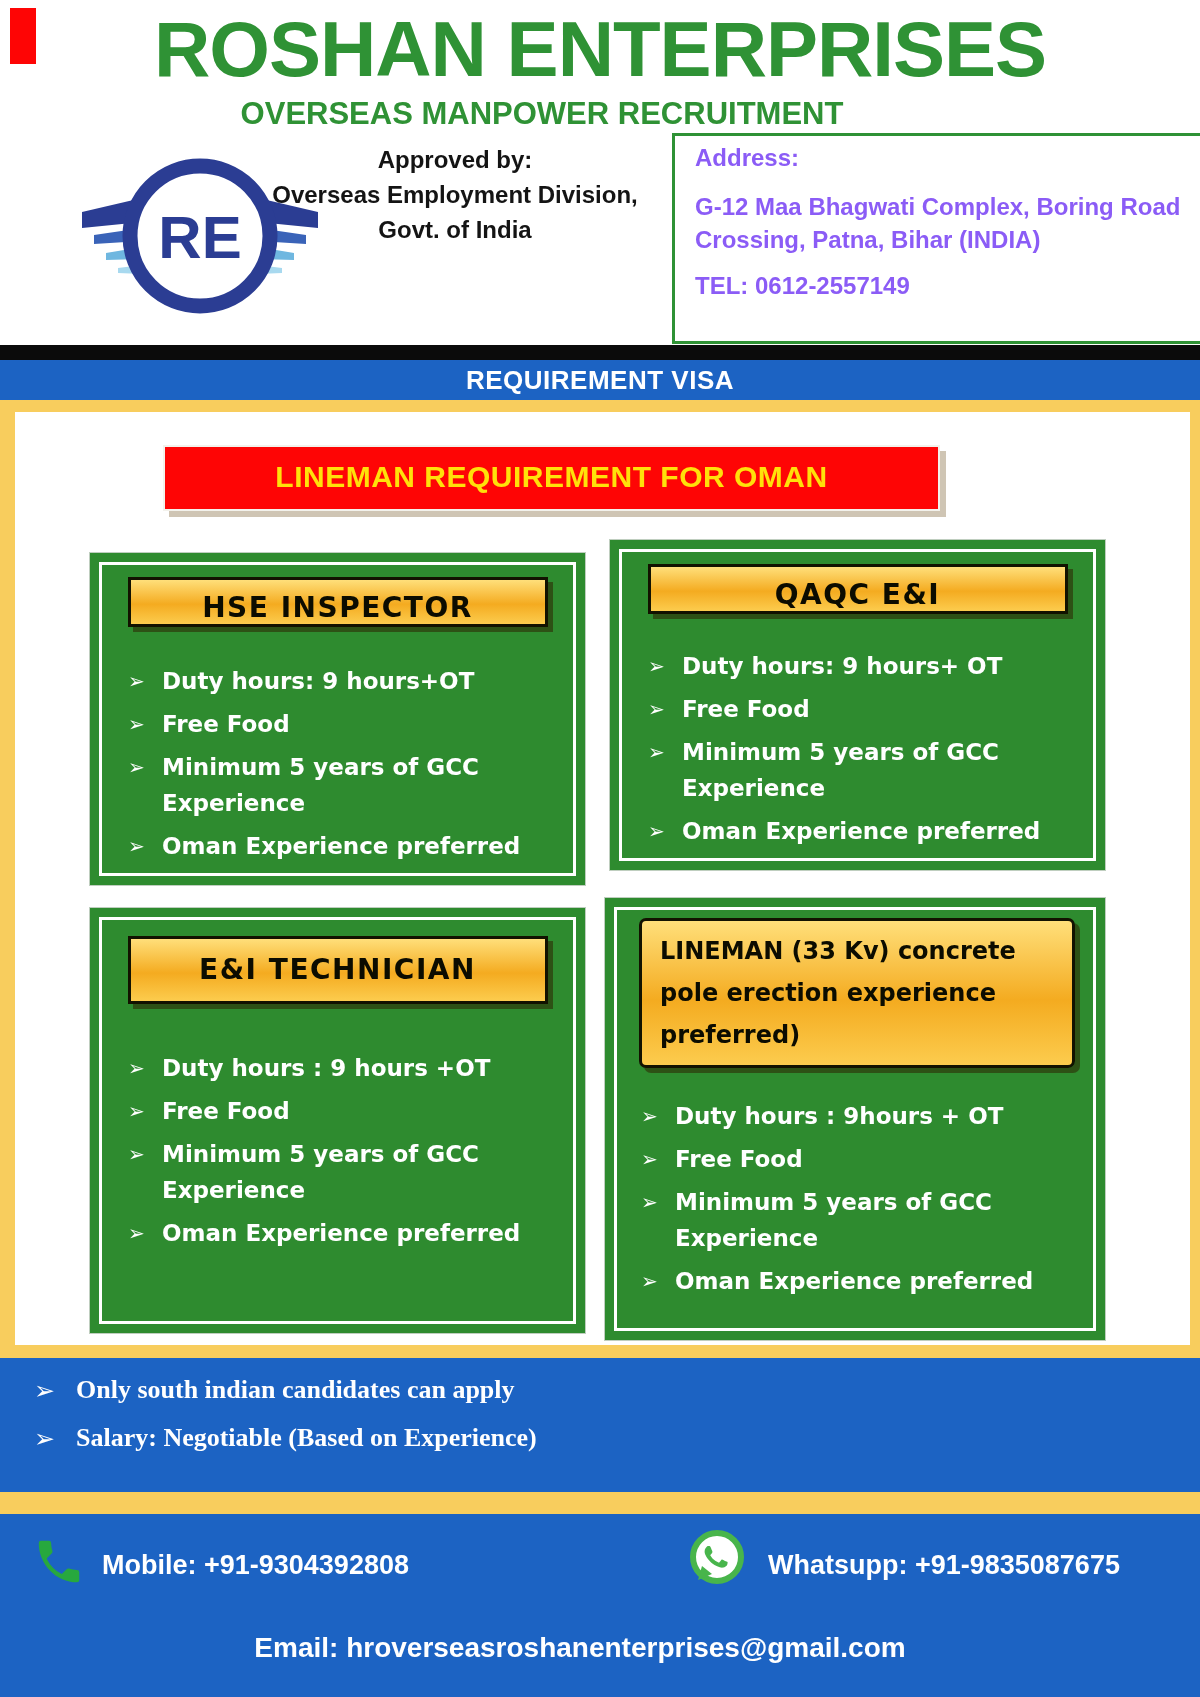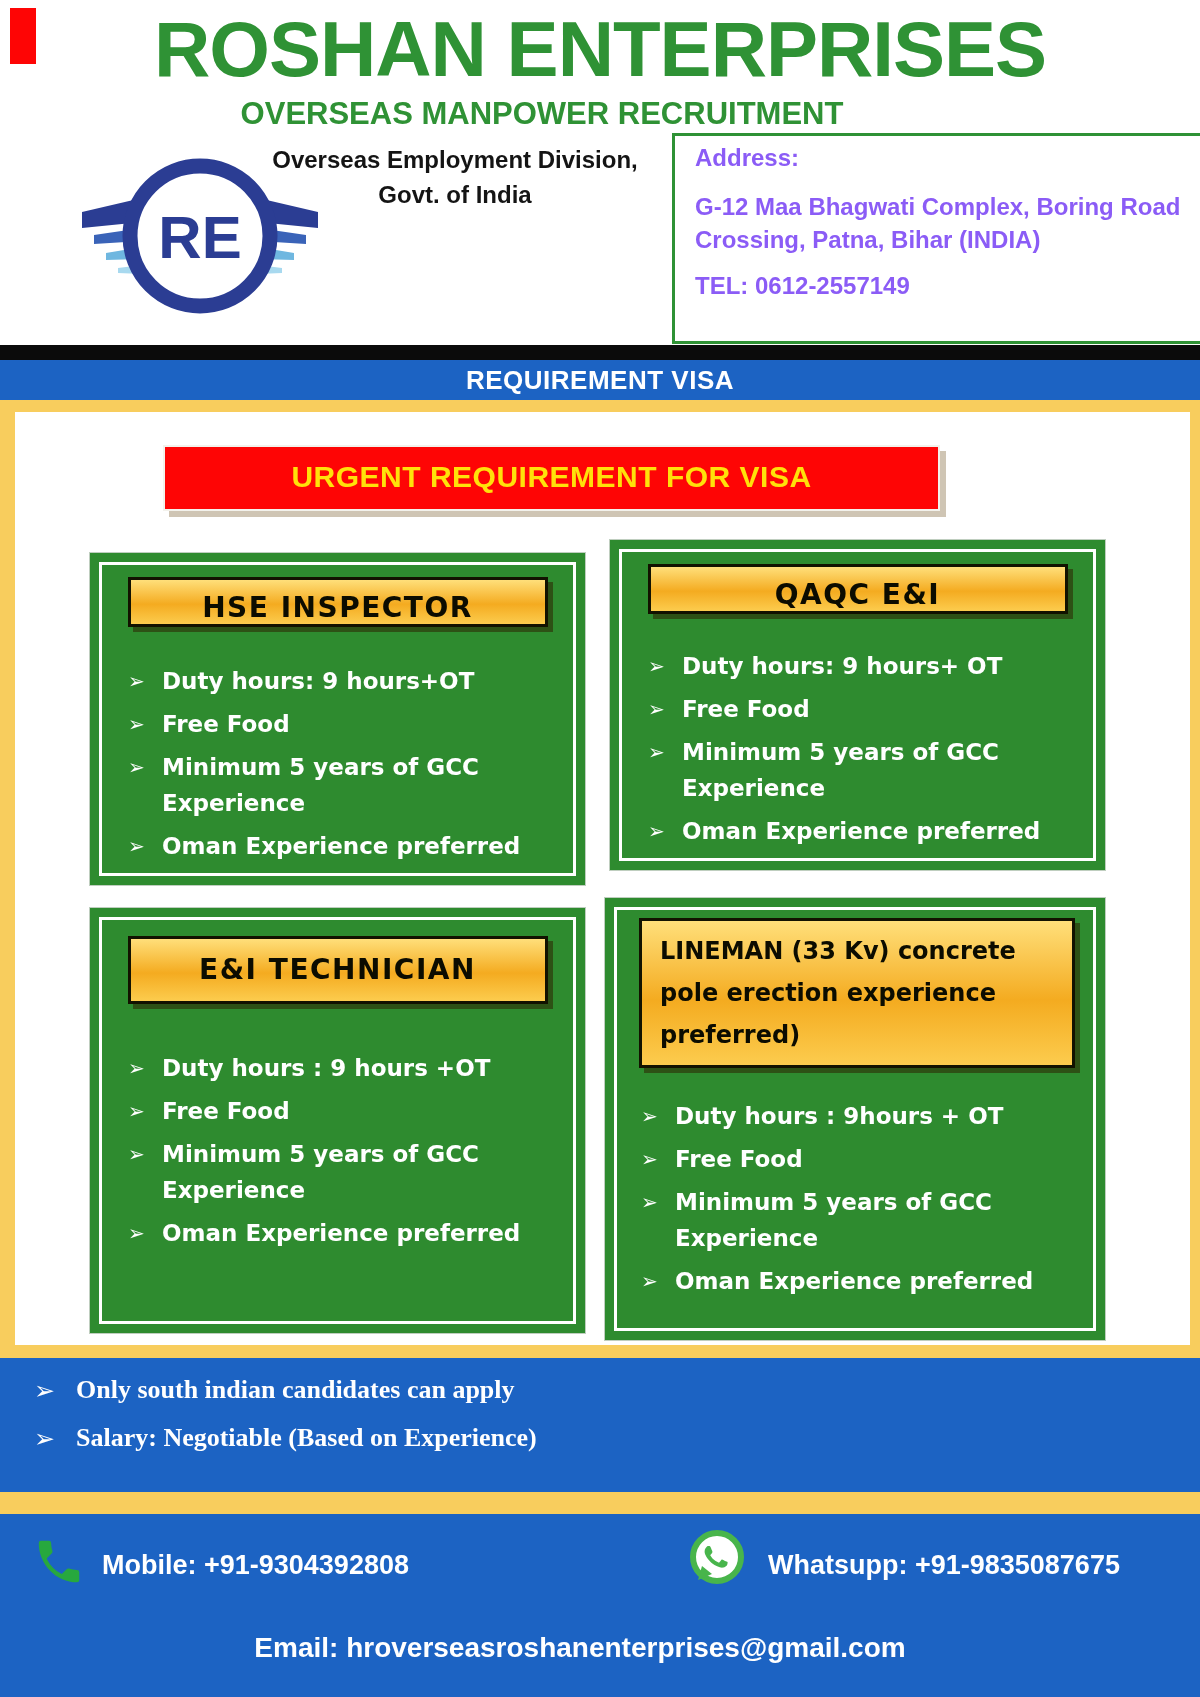--- a/index.html
+++ b/index.html
@@ -46,21 +46,21 @@
   .card-lineman{left:605px;top:898px;width:500px;height:442px;}
 
   .plate{margin:24px auto 0;width:420px;height:50px;
     background:linear-gradient(180deg,var(--gold1) 0%,var(--gold2) 55%,var(--gold3) 100%);
     border:3px solid #121200;box-shadow:5px 5px 0 rgba(45,35,0,.55);
     color:#0c0c00;font-family:"DejaVu Sans",sans-serif;font-weight:bold;
     font-size:28px;text-align:center;line-height:56px;letter-spacing:1.5px;}
   .card-qaqc .plate{}
   .card-eitech .plate{margin-top:28px;height:68px;line-height:62px;}
   .plate-left{margin:20px 0 0 34px;width:436px;height:auto;text-align:left;
-    padding:9px 10px 9px 18px;line-height:42px;font-size:24px;letter-spacing:0;}
+    padding:9px 10px 9px 18px;line-height:42px;font-size:24px;letter-spacing:0;border-radius:7px;}
 
   .bullets{margin:36px 6px 0 38px;}
   .card-qaqc .bullets{margin-top:34px;}
   .card-eitech .bullets{margin-top:46px;}
   .card-lineman .bullets{margin:30px 6px 0 36px;}
   .bullet-row{display:flex;margin-bottom:7px;}
   .bullet-marker{flex:none;width:34px;color:#fff;font-size:20px;line-height:36px;}
   .bullet-text{color:#fff;font-family:"DejaVu Sans",sans-serif;font-weight:bold;
     font-size:23px;line-height:36px;}
 
@@ -103,37 +103,38 @@
       <polygon points="178,92 178,105 226,108 226,99" fill="#3a63b8"></polygon>
       <polygon points="178,111 178,123 214,124 214,117" fill="#6fb7e0"></polygon>
       <polygon points="178,129 178,138 202,137 202,132" fill="#a8d9ef"></polygon>
     </g>
     <circle cx="120" cy="100" r="66" fill="#ffffff"></circle>
     <circle cx="120" cy="100" r="70" fill="none" stroke="#2b3d93" stroke-width="15"></circle>
     <text x="120" y="122" text-anchor="middle" font-family="Liberation Sans, sans-serif" font-size="60" font-weight="bold" fill="#2b3d93">RE</text>
   </svg>
 
   <div class="approved">
+    <div>Approved by:</div>
     <div>Overseas Employment Division,</div>
     <div>Govt. of India</div>
   </div>
 
   <div class="address-box">
     <div class="address-label">Address:</div>
     <div class="address-lines">G-12 Maa Bhagwati Complex, Boring Road Crossing, Patna, Bihar (INDIA)</div>
     <div class="address-tel">TEL: 0612-2557149</div>
   </div>
 
   <div class="black-bar"></div>
   <div class="visa-bar">REQUIREMENT VISA</div>
 
   <div class="frame"></div>
   <div class="content"></div>
 
-  <div class="urgent-banner">URGENT REQUIREMENT FOR VISA</div>
+  <div class="urgent-banner">LINEMAN REQUIREMENT FOR OMAN</div>
 
   <div class="job-card card-hse">
     <div class="card-frame"></div>
     <div class="plate">HSE INSPECTOR</div>
     <div class="bullets">
       <div class="bullet-row">
         <span class="bullet-marker">➢</span>
         <span class="bullet-text">Duty hours: 9 hours+OT</span>
         </div>
       <div class="bullet-row">

